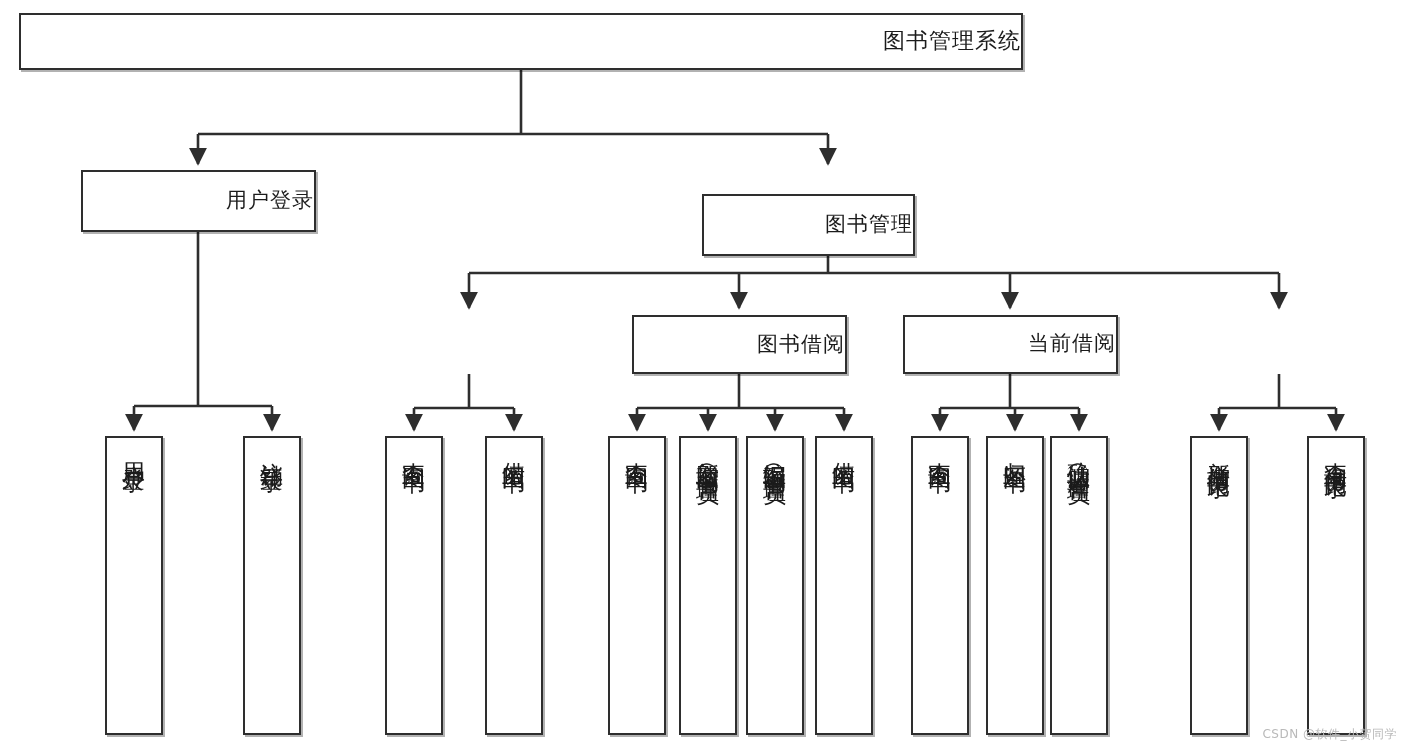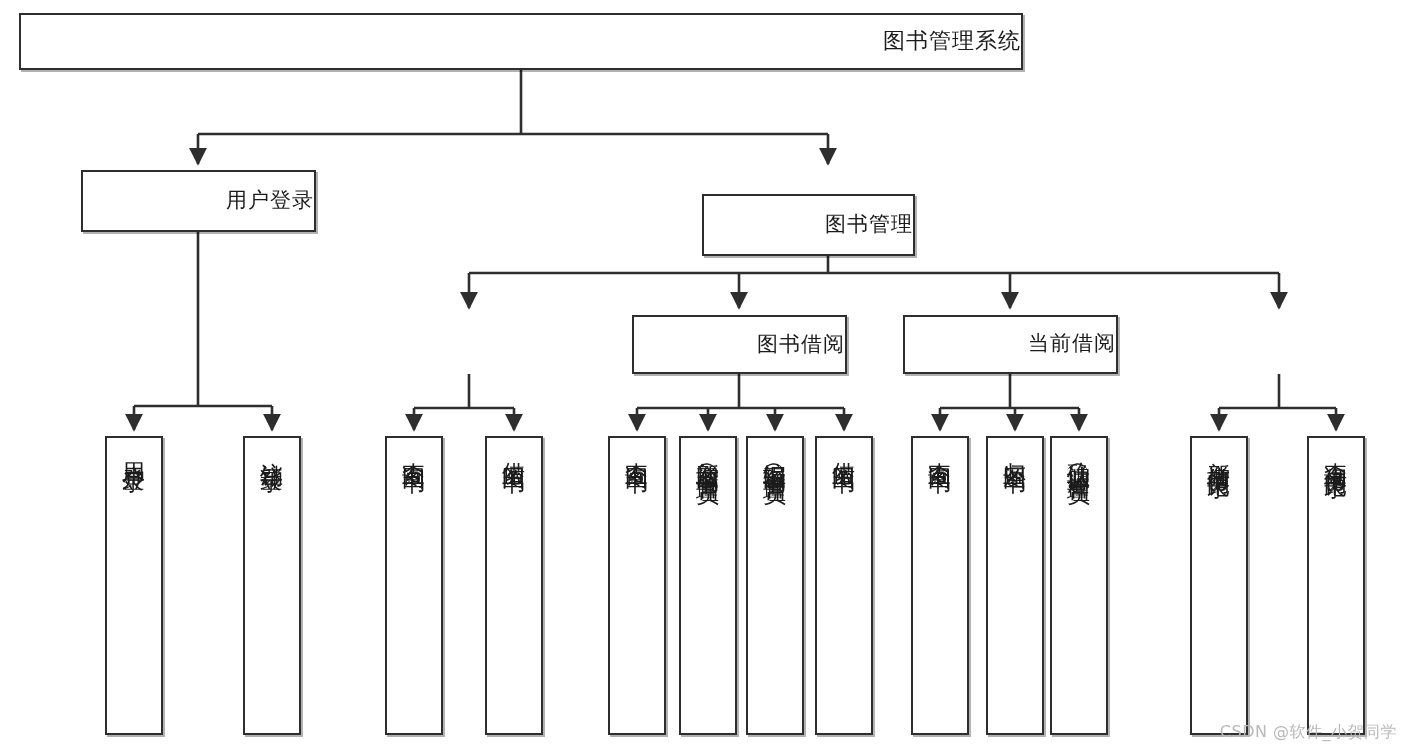--- a/index.html
+++ b/index.html
@@ -58,21 +58,21 @@
     left: 0;
     top: 0;
     width: 1405px;
     height: 747px;
     pointer-events: none;
   }
   .wm {
     position: absolute;
     right: 8px;
     bottom: 4px;
-    font-size: 16px;
+    font-size: 12px;
     color: #b9b9b9;
     letter-spacing: 0.5px;
     white-space: nowrap;
   }
 </style>
 </head>
 <body>
 
 <div id="canvas">
 

